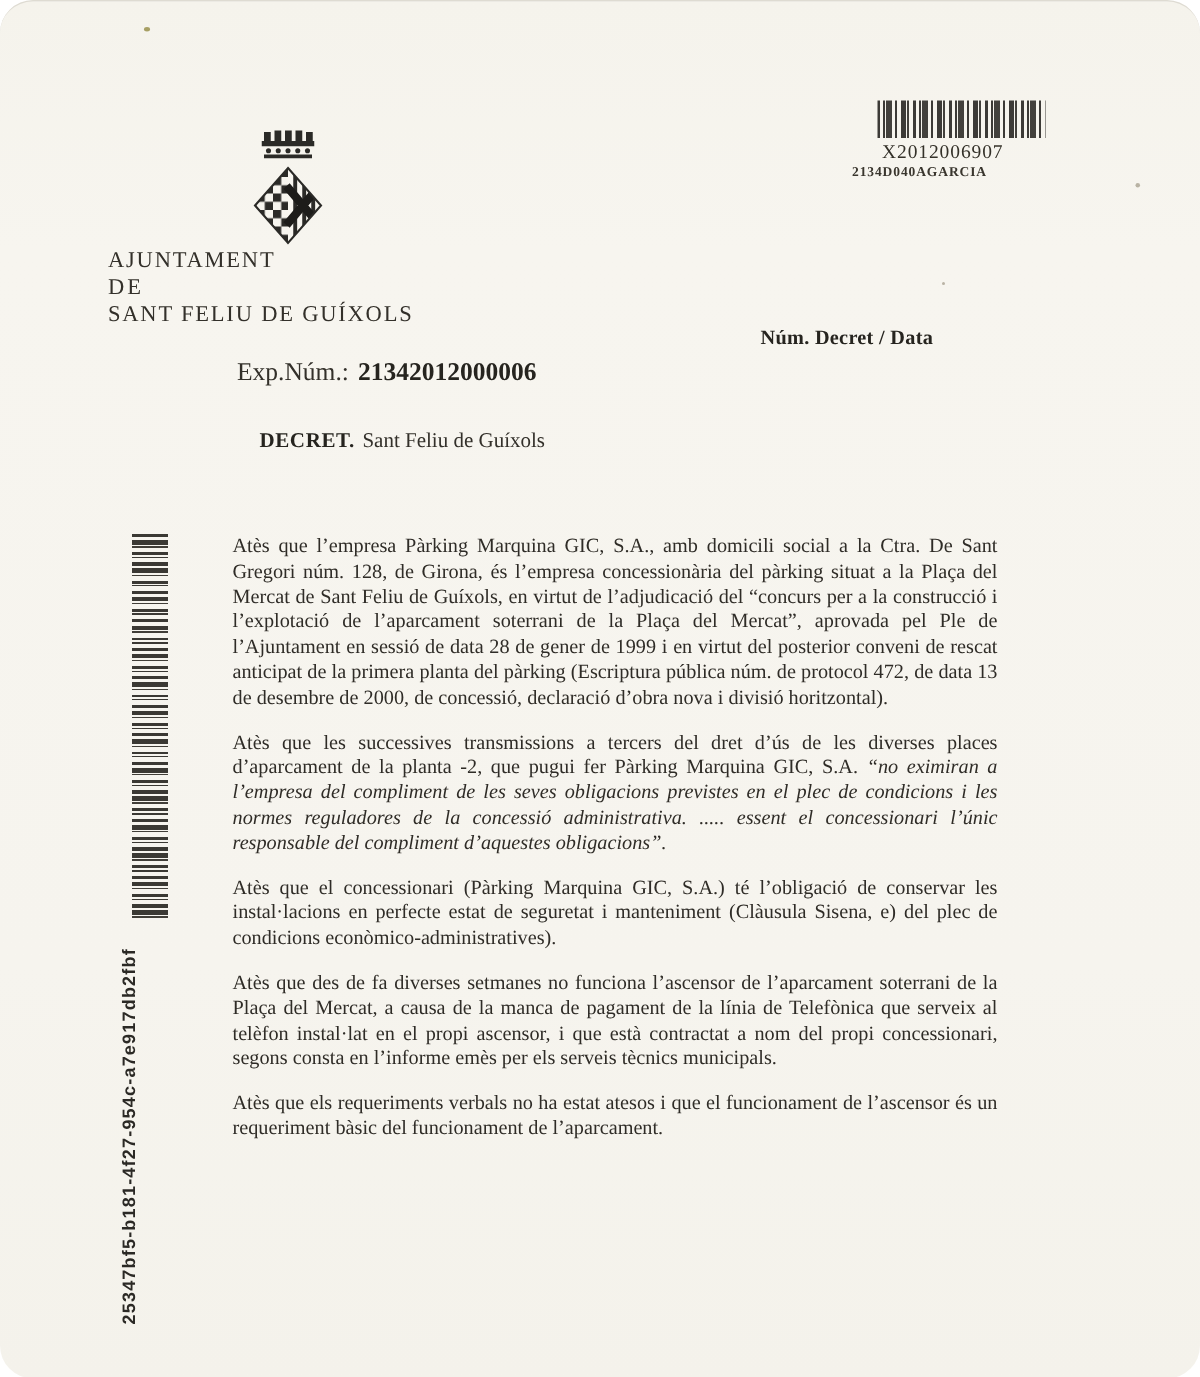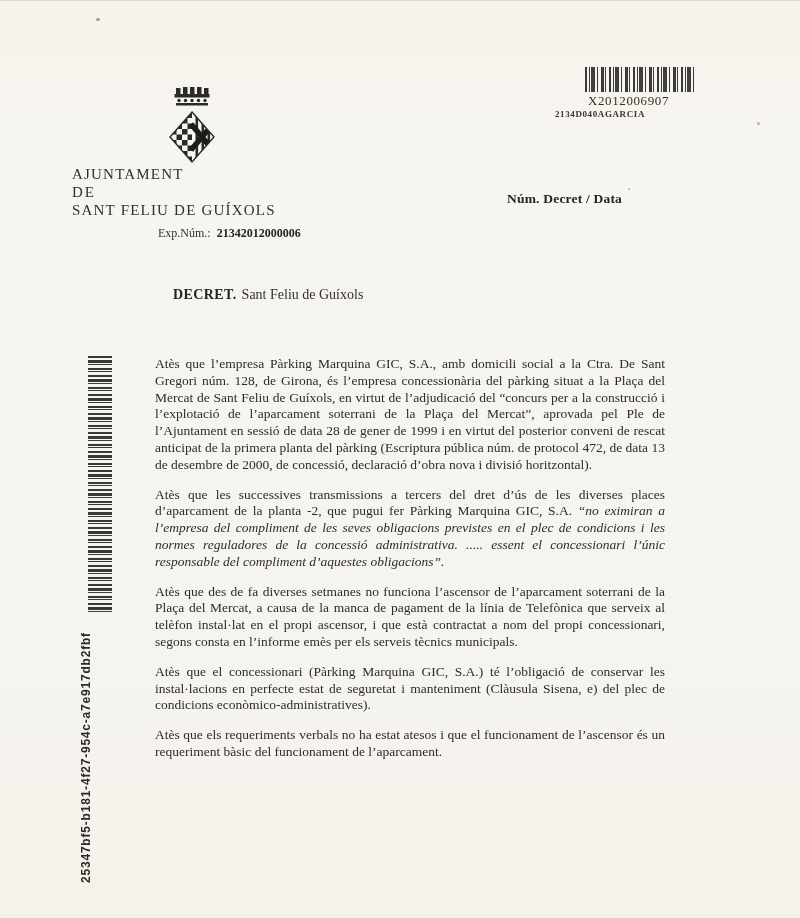--- a/index.html
+++ b/index.html
@@ -5,52 +5,53 @@
   html,body{margin:0;padding:0;}
   .page{
     position:relative;
     width:800px;height:918px;
     margin:0 auto;
     background:linear-gradient(180deg,#f5f3ec 0%,#f7f5ef 18%,#f6f4ee 70%,#f4f2eb 100%);
     overflow:hidden;
     font-family:"Liberation Serif","DejaVu Serif",serif;
     color:#2e2c28;
     border-top:1px solid #dedbd2;
+    border-radius:22px;
   }
   
   .stamp-barcode{
     position:absolute;left:585px;top:66px;width:112px;height:25px;
     background:repeating-linear-gradient(90deg,
       #23211e 0 2px,transparent 2px 4px,
       #23211e 4px 5px,transparent 5px 6px,
       #2a2824 6px 10px,transparent 10px 12px,
       #23211e 12px 13px,transparent 13px 16px,
       #23211e 16px 19px,transparent 19px 20px,
       #2a2824 20px 21px,transparent 21px 24px);
     opacity:.88;
   }
   .stamp-code{
     position:absolute;left:588px;top:92px;
     font-size:13px;letter-spacing:.6px;color:#343129;
   }
   .stamp-operator{
-    position:absolute;left:555px;top:108px;
+    position:absolute;left:568px;top:108px;
     font-size:9px;font-weight:bold;letter-spacing:.6px;color:#3a362e;
   }
   
   .crest{position:absolute;left:160px;top:84px;}
   .org{position:absolute;left:72px;top:164px;width:240px;
        font-size:15px;line-height:18px;letter-spacing:1.2px;color:#33302a;}
   .org .l2{letter-spacing:2px;}
   
   .decree-meta{position:absolute;left:507px;top:190px;font-weight:bold;color:#26241f;}
-  .decree-meta .lbl{font-size:13.5px;letter-spacing:.2px;}
+  .decree-meta .lbl{font-size:13.5px;letter-spacing:.2px;margin-top:26px;}
   .decree-meta .val{font-size:14.5px;letter-spacing:.2px;}
   
-  .expedient{position:absolute;left:158px;top:225px;font-size:12px;color:#33302a;}
+  .expedient{position:absolute;left:158px;top:237px;font-size:17px;color:#33302a;}
   .expedient .val{font-weight:bold;margin-left:6px;color:#26241f;}
   
   .title-line{position:absolute;left:173px;top:286px;font-size:14px;color:#33302a;}
   .title-line .kw{font-weight:bold;letter-spacing:.4px;color:#26241f;}
   .title-line .place{margin-left:5px;}
   
   .body-text{
     position:absolute;left:155px;top:314px;width:510px;
     font-size:13.5px;line-height:16.8px;text-align:justify;color:#2f2c27;margin-top:41px;
   }
@@ -142,22 +143,22 @@
     <span>Exp.Núm.:</span><span class="val">21342012000006</span>
   </div>
 
   <div class="title-line">
     <span class="kw">DECRET.</span><span class="place">Sant Feliu de Guíxols</span>
   </div>
 
   <div class="body-text">
     <p>Atès que l’empresa Pàrking Marquina GIC, S.A., amb domicili social a la Ctra. De Sant Gregori núm. 128, de Girona, és l’empresa concessionària del pàrking situat a la Plaça del Mercat de Sant Feliu de Guíxols, en virtut de l’adjudicació del “concurs per a la construcció i l’explotació de l’aparcament soterrani de la Plaça del Mercat”, aprovada pel Ple de l’Ajuntament en sessió de data 28 de gener de 1999 i en virtut del posterior conveni de rescat anticipat de la primera planta del pàrking (Escriptura pública núm. de protocol 472, de data 13 de desembre de 2000, de concessió, declaració d’obra nova i divisió horitzontal).</p>
     <p><span>Atès que les successives transmissions a tercers del dret d’ús de les diverses places d’aparcament de la planta -2, que pugui fer Pàrking Marquina GIC, S.A. </span><em>“no eximiran a l’empresa del compliment de les seves obligacions previstes en el plec de condicions i les normes reguladores de la concessió administrativa. ..... essent el concessionari l’únic responsable del compliment d’aquestes obligacions”.</em></p>
+    <p>Atès que el concessionari (Pàrking Marquina GIC, S.A.) té l’obligació de conservar les instal·lacions en perfecte estat de seguretat i manteniment (Clàusula Sisena, e) del plec de condicions econòmico-administratives).</p>
     <p>Atès que des de fa diverses setmanes no funciona l’ascensor de l’aparcament soterrani de la Plaça del Mercat, a causa de la manca de pagament de la línia de Telefònica que serveix al telèfon instal·lat en el propi ascensor, i que està contractat a nom del propi concessionari, segons consta en l’informe emès per els serveis tècnics municipals.</p>
-    <p>Atès que el concessionari (Pàrking Marquina GIC, S.A.) té l’obligació de conservar les instal·lacions en perfecte estat de seguretat i manteniment (Clàusula Sisena, e) del plec de condicions econòmico-administratives).</p>
     <p>Atès que els requeriments verbals no ha estat atesos i que el funcionament de l’ascensor és un requeriment bàsic del funcionament de l’aparcament.</p>
   </div>
 
   <div class="side-barcode"></div>
   <div class="side-guid">25347bf5-b181-4f27-954c-a7e917db2fbf</div>
 
   <div class="speck sp1"></div>
   <div class="speck sp2"></div>
   <div class="speck sp3"></div>
 

